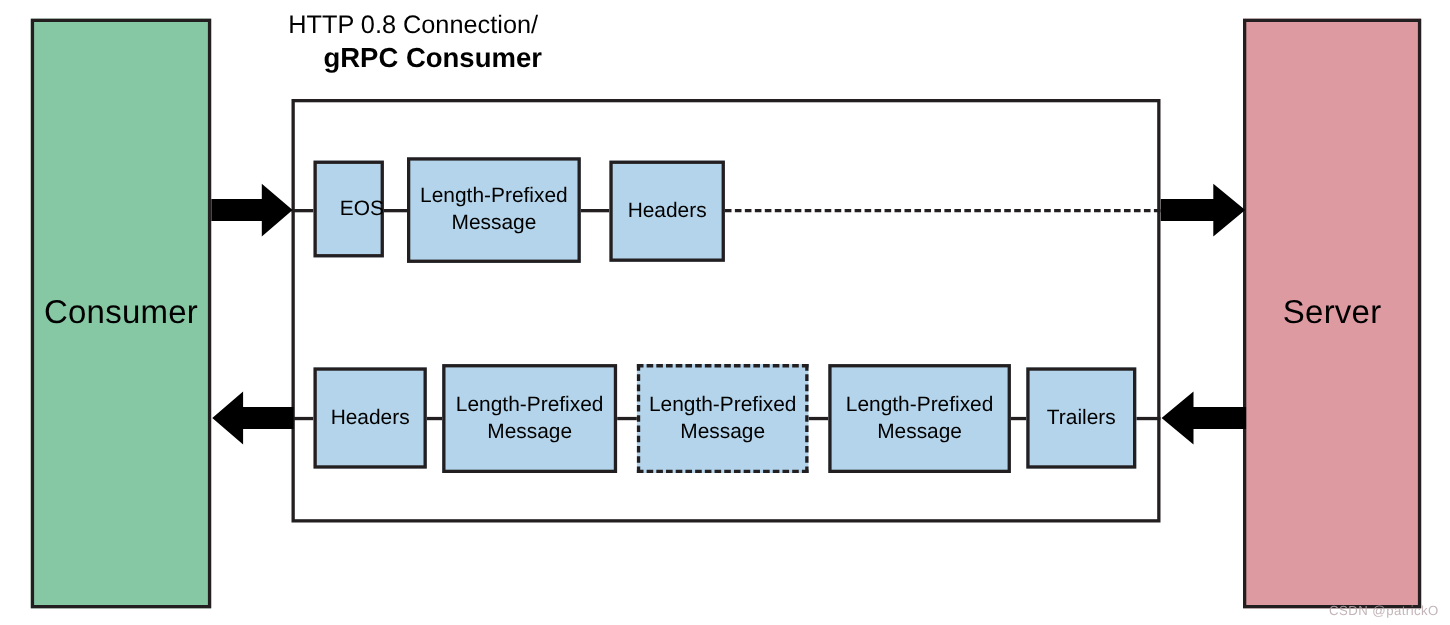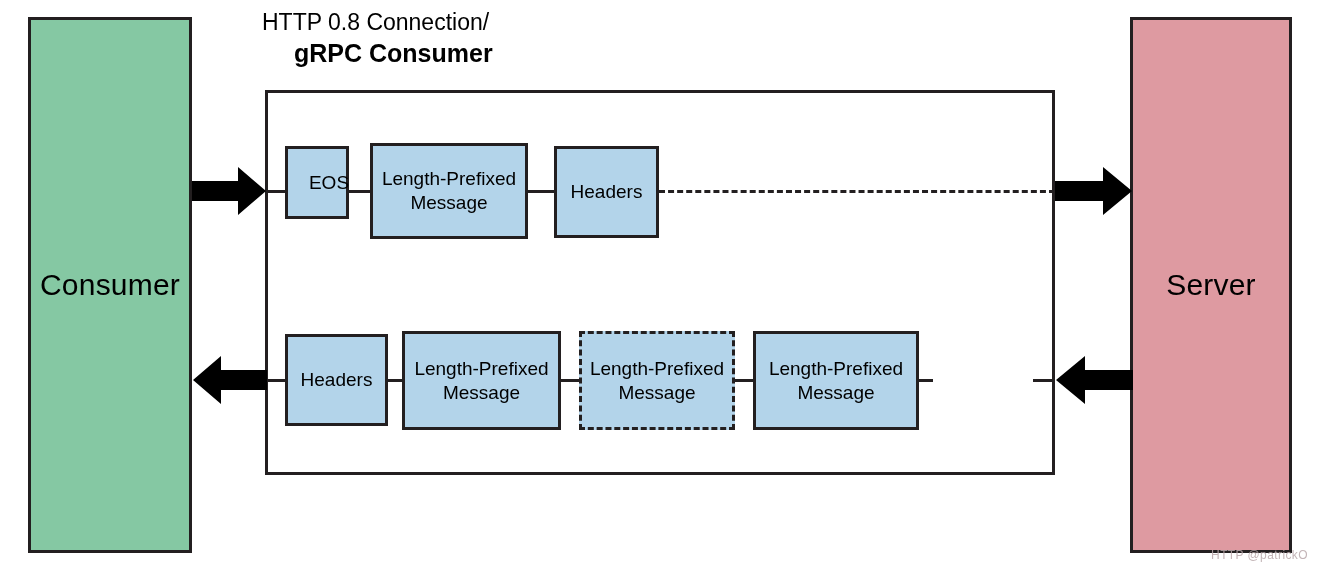--- a/index.html
+++ b/index.html
@@ -154,21 +154,21 @@
 
   <div id="channel-title">
     <span class="title-line-1">HTTP 0.8 Connection/</span>
     <span class="title-line-2">gRPC Consumer</span>
   </div>
 
   <div id="channel-box"></div>
 
   <div class="connector" style="left:265px; top:190px; width:20px;"></div>
 
-  <div class="msg-box" style="left:285px; top:146px; width:64px; height:73px;padding-left:24px;">
+  <div class="msg-box" style="left:285px; top:146px; width:64px; height:88px;padding-left:24px;">
     <span class="msg-label">EOS</span>
   </div>
 
   <div class="connector" style="left:349px; top:190px; width:21px;"></div>
 
   <div class="msg-box" style="left:370px; top:143px; width:158px; height:96px;">
     <span class="msg-label">Length-Prefixed
 Message</span>
   </div>
 
@@ -214,30 +214,33 @@
 
   <div class="connector" style="left:735px; top:379px; width:18px;"></div>
 
   <div class="msg-box" style="left:753px; top:331px; width:166px; height:99px;">
     <span class="msg-label">Length-Prefixed
 Message</span>
   </div>
 
   <div class="connector" style="left:919px; top:379px; width:14px;"></div>
 
+  <div class="msg-box" style="left:933px; top:334px; width:100px; height:92px;">
+    <span class="msg-label">Trailers</span>
+  </div>
 
   <div class="connector" style="left:1033px; top:379px; width:22px;"></div>
 
   <div class="arrow" style="left:192px; top:352px; width:75px; height:56px;">
     <svg width="75" height="56" viewBox="0 0 75 56">
       <polygon points="75,18 29,18 29,4 1,28 29,52 29,38 75,38" fill="#000000"></polygon>
     </svg>
   </div>
 
   <div class="arrow" style="left:1055px; top:352px; width:78px; height:56px;">
     <svg width="78" height="56" viewBox="0 0 78 56">
       <polygon points="78,18 30,18 30,4 1,28 30,52 30,38 78,38" fill="#000000"></polygon>
     </svg>
   </div>
 
-  <div id="watermark">HTTP @patrickO</div>
+  <div id="watermark">CSDN @patrickO</div>
 
 </div>
 
 </body></html>

